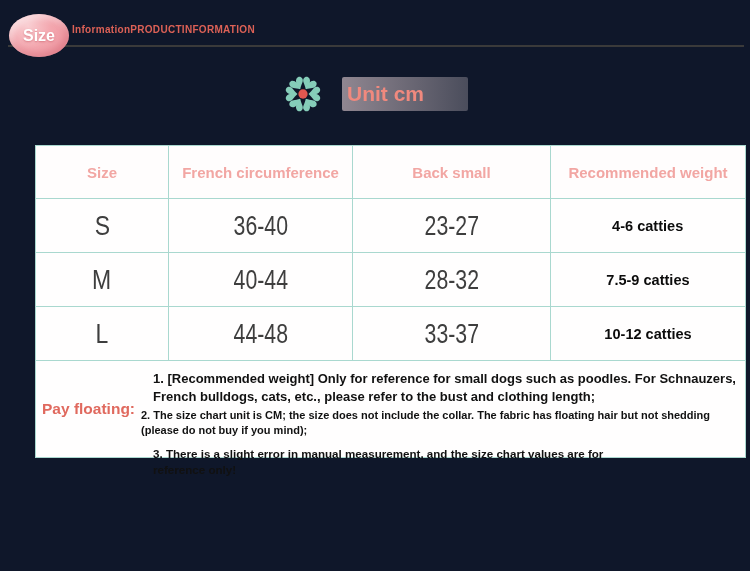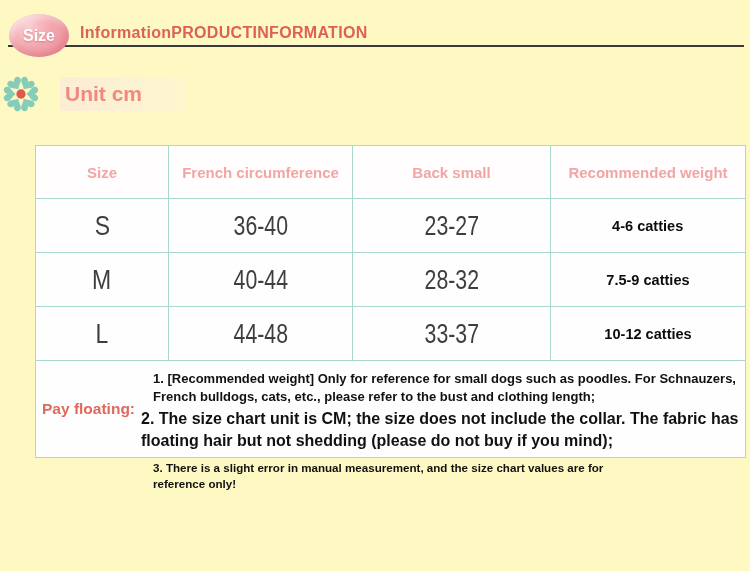--- a/index.html
+++ b/index.html
@@ -1,40 +1,40 @@
 <!DOCTYPE html>
 <html><head>
 <meta charset="utf-8">
 <style>
   html,body{margin:0;padding:0;background:#fff;}
   .page{
-    position:relative;width:750px;height:571px;background:#fef9c3;overflow:hidden;
+    position:relative;width:750px;height:571px;background:#0f172a;overflow:hidden;
     font-family:"Liberation Sans",sans-serif;
   }
   
   .header-rule{
     position:absolute;left:8px;top:45px;width:736px;height:2px;background:#3a3a3a;z-index:1;
   }
   .size-badge{
     position:absolute;left:9px;top:14px;width:60px;height:43px;border-radius:50%;
     background:radial-gradient(circle at 32% 28%, #f9cdd1 0%, #f3a6ae 45%, #ee929d 100%);
     box-shadow:inset -3px -4px 7px rgba(214,110,122,.55), inset 3px 4px 6px rgba(255,255,255,.55);
     display:flex;align-items:center;justify-content:center;z-index:2;
   }
   .size-badge span{
     color:#fff;font-weight:700;font-size:16px;text-shadow:0 1px 2px rgba(200,90,100,.6);
   }
   .page-title{
-    position:absolute;left:72px;top:24px;font-size:16px;font-weight:700;
-    color:#dc6156;letter-spacing:.3px;z-index:2;margin-left:8px;
+    position:absolute;left:72px;top:24px;font-size:10px;font-weight:700;
+    color:#dc6156;letter-spacing:.3px;z-index:2;
   }
   
   .unit-banner{
     position:absolute;left:0;right:0;top:70px;height:48px;
-    display:flex;align-items:center;gap:18px;
+    display:flex;align-items:center;justify-content:center;gap:18px;
   }
   .flower{width:42px;height:42px;flex:0 0 auto;}
   .unit-label{
     font-size:21px;font-weight:700;color:#f0897e;
     background:linear-gradient(to right, rgba(250,226,229,.55), rgba(252,238,240,.25));
     padding:5px 44px 5px 5px;border-radius:2px;
   }
   
   table.size-chart{
     position:absolute;left:35px;top:145px;width:710px;
@@ -62,21 +62,21 @@
   
   td.notes-cell{height:96px;}
   .notes-row{display:flex;align-items:stretch;text-align:left;padding:2px 6px 2px 4px;height:96px;box-sizing:border-box;}
   .notes-label{
     width:97px;flex:0 0 auto;color:#e0695e;font-weight:700;font-size:15.5px;
     line-height:1.4;align-self:center;padding-left:2px;
   }
   .notes-list{flex:1;padding-top:7px;}
   .note{margin:0 0 2px 0;font-weight:700;color:#111;line-height:1.38;}
   .n1{font-size:13px;padding-left:14px;max-width:612px;}
-  .n2{font-size:16px;padding-left:2px;max-width:622px;}
+  .n2{font-size:11px;padding-left:2px;max-width:622px;}
   .n3{font-size:11.6px;padding-left:14px;max-width:478px;margin-top:8px;}
 </style>
 </head>
 <body>
 
 <div class="page">
 
   <div class="header-rule"></div>
   <div class="size-badge">
     <span>Size</span>

